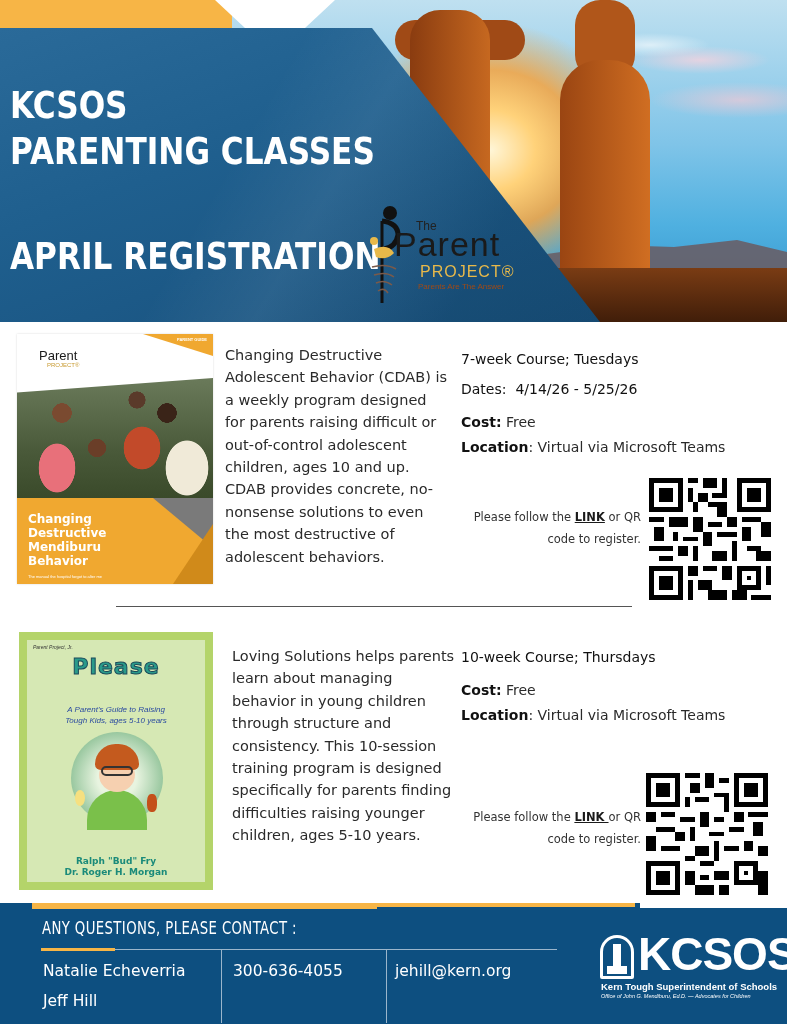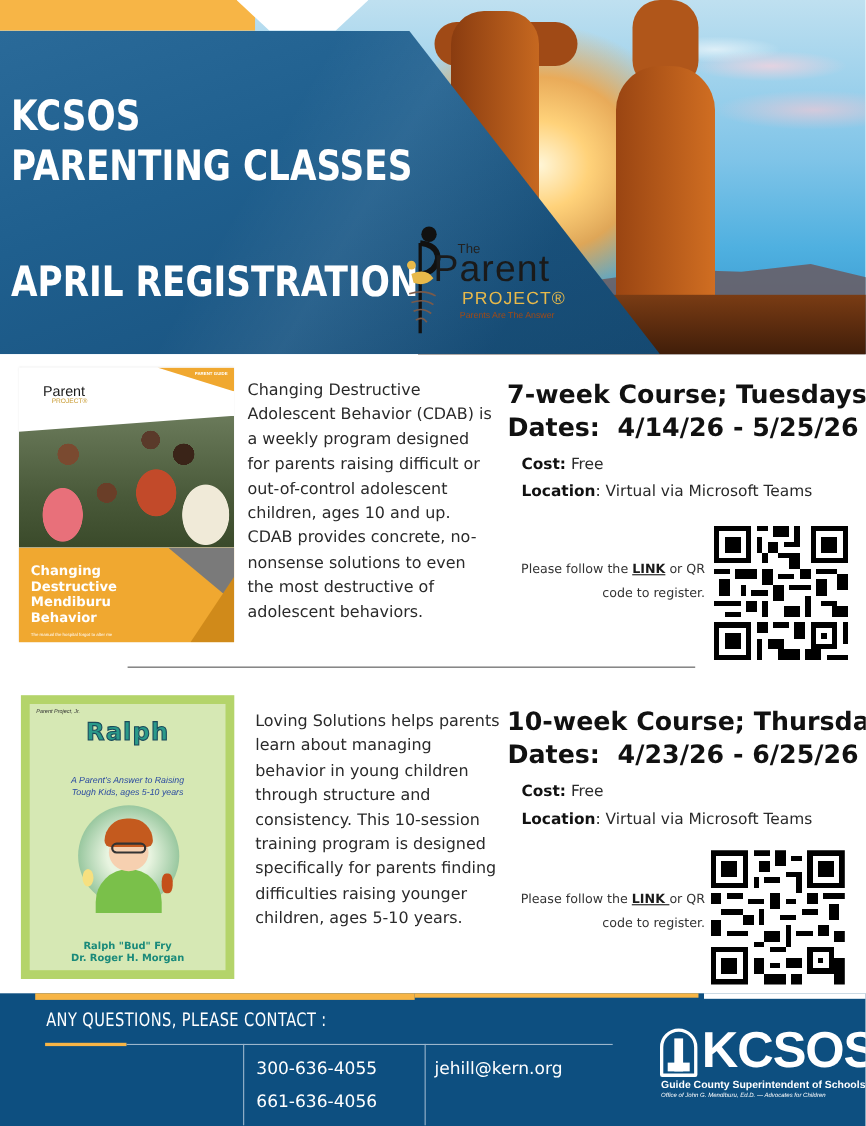--- a/index.html
+++ b/index.html
@@ -124,24 +124,24 @@
   .ls-devil { position: absolute; left: 120px; top: 154px; width: 10px; height: 18px; border-radius: 40%; background: #c4501a; }
   .ls-authors { position: absolute; left: 0; width: 178px; text-align: center; top: 216px; font-size: 9px; line-height: 11px; font-weight: bold; color: #1a8a7a; font-family: "DejaVu Sans", sans-serif; }
 
   .desc { position: absolute; font-family: "DejaVu Sans", sans-serif; font-size: 14.5px; line-height: 22.4px; color: #2a2a2a; }
   .desc-1 { left: 225px; top: 22px; width: 225px; }
   .desc-2 { left: 232px; top: 25px; width: 225px; }
 
   .details { position: absolute; left: 461px; width: 320px; }
   .details-1 { top: 22px; }
   .details-2 { top: 22px; }
-  .course-heading { font-family: "DejaVu Sans", sans-serif; font-weight: bold; font-size: 23px; line-height: 30px; color: #111; white-space: nowrap; text-align: center; }
+  .course-heading { font-family: "DejaVu Sans", sans-serif; font-weight: normal; font-size: 14px; line-height: 30px; color: #111; white-space: nowrap; }
   .info-line { font-family: "DejaVu Sans", sans-serif; font-size: 14px; line-height: 25px; color: #2a2a2a; white-space: nowrap; margin-top: 0; }
   .info-line b { color: #111; }
-  .info-block { margin-top: 6px; margin-left: 13px; }
+  .info-block { margin-top: 6px; }
 
   .register { position: absolute; left: 461px; width: 180px; font-family: "DejaVu Sans", sans-serif; font-size: 11.5px; line-height: 22px; color: #333; text-align: right; }
   .register-1 { top: 184px; }
   .register-2 { top: 186px; }
   .link { font-weight: bold; text-decoration: underline; color: #1a1a1a; cursor: pointer; }
 
   .qr { position: absolute; width: 122px; height: 122px; background: #ffffff; }
   .qr-1 { left: 649px; top: 156px; }
   .qr-2 { left: 646px; top: 153px; }
   .qr svg { width: 100%; height: 100%; display: block; }
@@ -311,48 +311,44 @@
   </div>
 </div>
 
 <div class="separator"></div>
 
 <div class="course course-2">
   <div class="cover cover-ls">
     <div class="ls-inner">
       <span class="ls-series">Parent Project, Jr.</span>
       <div class="ls-title">
-        <div>Ralph</div>
+        <div>Please</div>
       </div>
       <div class="ls-subtitle">
-        <div>A Parent's Answer to Raising</div>
+        <div>A Parent's Guide to Raising</div>
         <div>Tough Kids, ages 5-10 years</div>
       </div>
       <div class="ls-boy-bg"></div>
       <div class="ls-boy-body"></div>
       <div class="ls-boy-face"></div>
       <div class="ls-boy-hair"></div>
       <div class="ls-boy-glasses"></div>
       <div class="ls-angel"></div>
       <div class="ls-devil"></div>
       <div class="ls-authors">
         <div>Ralph "Bud" Fry</div>
         <div>Dr. Roger H. Morgan</div>
       </div>
     </div>
   </div>
 
   <p class="desc desc-2">Loving Solutions helps parents learn about managing behavior in young children through structure and consistency. This 10-session training program is designed specifically for parents finding difficulties raising younger children, ages 5-10 years.</p>
 
   <div class="details details-2">
     <div class="course-heading">10-week Course; Thursdays</div>
-    <div class="course-heading">
-      <span>Dates:</span>&nbsp;
-      <span>4/23/26 - 6/25/26</span>
-    </div>
     <div class="info-block">
       <div class="info-line">
         <b>Cost:</b>
         <span>Free</span>
       </div>
       <div class="info-line"><b>Location</b><span>: Virtual via Microsoft Teams</span></div>
     </div>
   </div>
 
   <div class="register register-2"><span>Please follow the </span><a class="link">LINK </a><span>or QR code to register.</span></div>
@@ -419,30 +415,33 @@
   <div class="footer-top-line2"></div>
   <div class="footer-top-white"></div>
 
   <div class="contact-heading">ANY QUESTIONS, PLEASE CONTACT :</div>
   <div class="contact-underline-orange"></div>
   <div class="contact-underline-gray"></div>
 
   <div class="vdivider vdivider-1"></div>
   <div class="vdivider vdivider-2"></div>
 
+  <div class="contact-col col-names">
+    <div>Natalie Echeverria</div>
+    <div>Jeff Hill</div>
+  </div>
   <div class="contact-col col-phones">
     <div>300-636-4055</div>
-    <div>661-636-4056</div>
   </div>
   <div class="contact-col col-emails">
     <div>jehill@kern.org</div>
   </div>
 
   <div class="kcsos-logo">
     <div class="kcsos-emblem">
       <div class="kcsos-emblem-inner"></div>
       <div class="kcsos-emblem-base"></div>
     </div>
     <span class="kcsos-word">KCSOS</span>
-    <span class="kcsos-name">Guide County Superintendent of Schools</span>
+    <span class="kcsos-name">Kern Tough Superintendent of Schools</span>
     <span class="kcsos-tag">Office of John G. Mendiburu, Ed.D. — Advocates for Children</span>
   </div>
 </div>
 
 </body></html>

